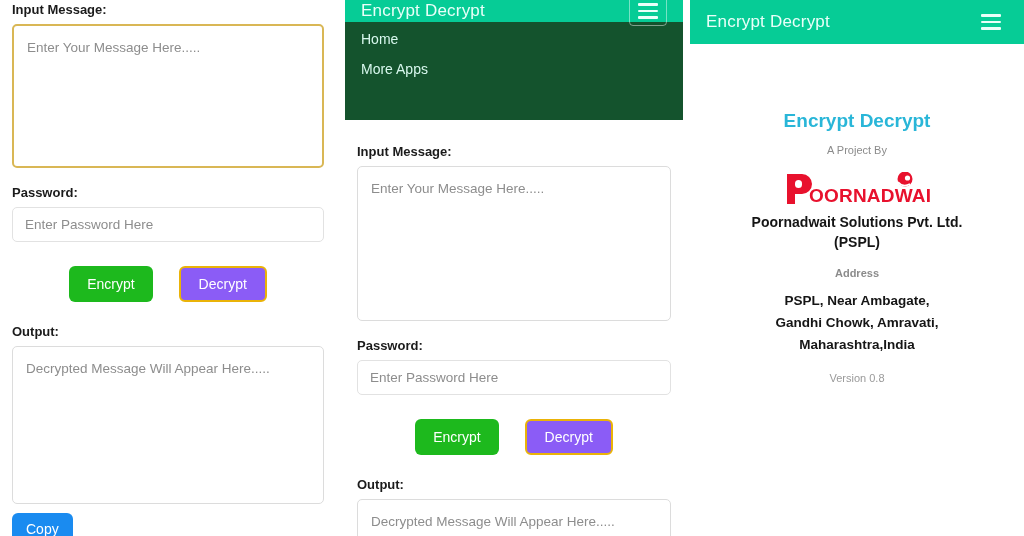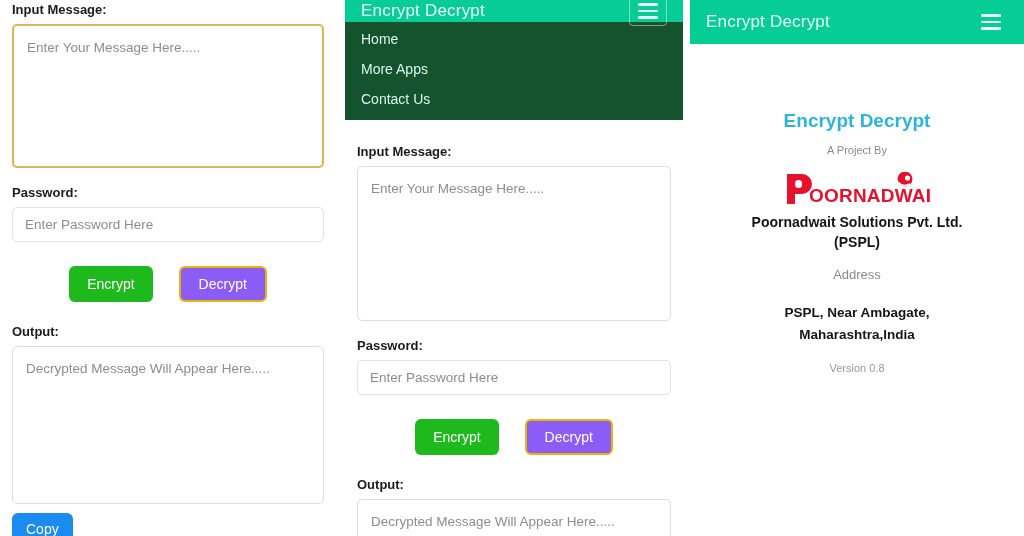--- a/index.html
+++ b/index.html
@@ -107,21 +107,21 @@
     font-size: 19px;
     font-weight: 700;
     margin-bottom: 12px;
   }
   .about-sub { color: #8b8b8b; font-size: 11px; margin-bottom: 16px; }
   .logo-wrap { display: flex; justify-content: center; margin: 2px 0 6px; }
   .about-company {
     font-size: 14px; font-weight: 700; color: #151515;
     line-height: 1.45;
   }
-  .about-addr-label { color: #8b8b8b; font-size: 13px; margin-top: 14px; margin-bottom: 20px; }
+  .about-addr-label { color: #8b8b8b; font-size: 11px; margin-top: 14px; margin-bottom: 11px; font-weight: bold; }
   .about-addr {
     font-size: 13.5px; font-weight: 700; color: #151515; line-height: 1.65;
   }
   .about-version { color: #9a9a9a; font-size: 11px; margin-top: 16px; }
 </style>
 </head>
 <body>
 
 <div class="screen">
 
@@ -154,21 +154,20 @@
       <div class="appbar-title">Encrypt Decrypt</div>
       <div class="hamburger boxed">
         <span></span>
           <span></span>
           <span></span>
       </div>
     </div>
     <div class="navdrop" style="height:98px;">
       <div class="navdrop-item">Home</div>
       <div class="navdrop-item">More Apps</div>
-      <div class="navdrop-item">Contact Us</div>
     </div>
 
     <div class="form" style="padding-top:24px;">
       <div class="field-label">Input Message:</div>
       <div class="msgbox" style="height:155px;">Enter Your Message Here.....</div>
 
       <div class="field-label" style="margin-top:17px;">Password:</div>
       <div class="pwbox">Enter Password Here</div>
 
       <div class="btn-row" style="margin-top:24px;">
@@ -208,19 +207,20 @@
           <path d="M115 10 q5 6 12 2" stroke="#ffffff" stroke-width="1.6" fill="none"></path>
           <text x="26" y="30" font-family="'Liberation Sans', sans-serif" font-size="19" font-weight="700" fill="#e8112d" letter-spacing="0.2">OORNADWAIT</text>
         </svg>
       </div>
 
       <div class="about-company">Poornadwait Solutions Pvt. Ltd.</div>
       <div class="about-company">(PSPL)</div>
 
       <div class="about-addr-label">Address</div>
       <div class="about-addr">PSPL, Near Ambagate,</div>
+      <div class="about-addr">Gandhi Chowk, Amravati,</div>
       <div class="about-addr">Maharashtra,India</div>
 
       <div class="about-version">Version 0.8</div>
     </div>
   </div>
 
 </div>
 
 </body></html>

